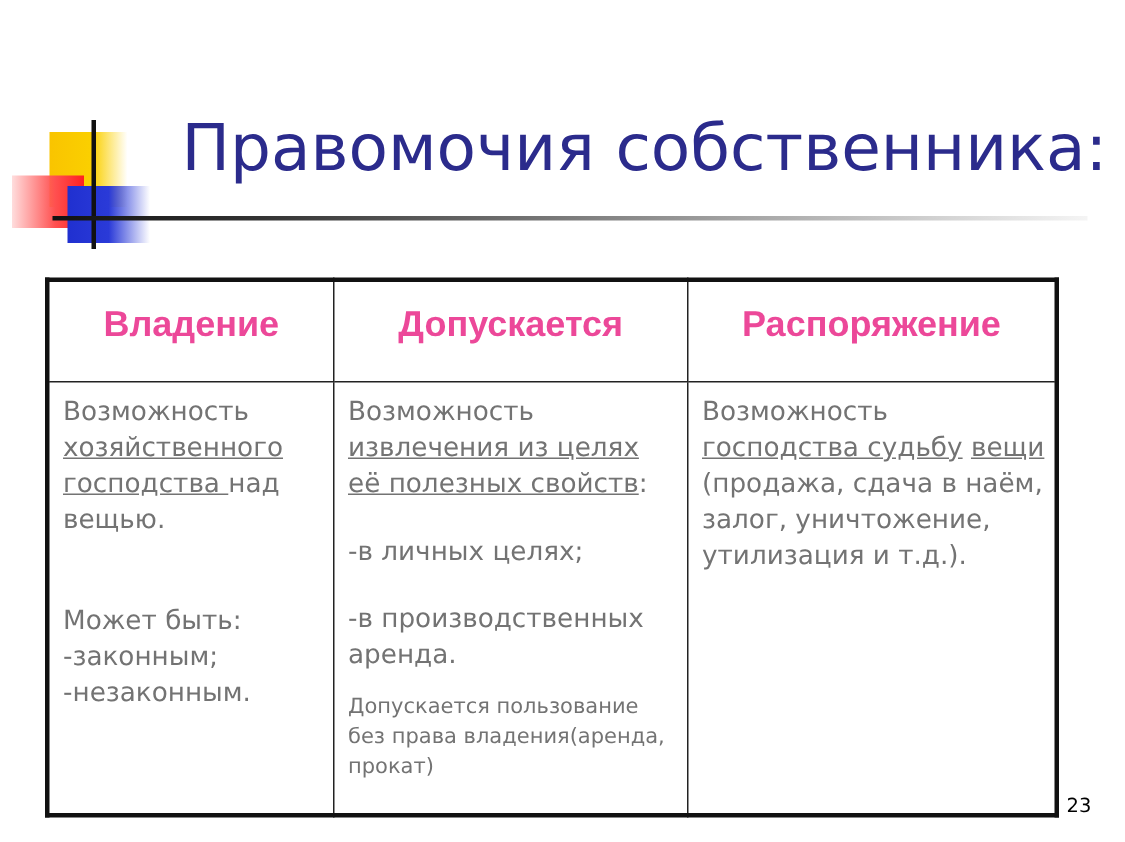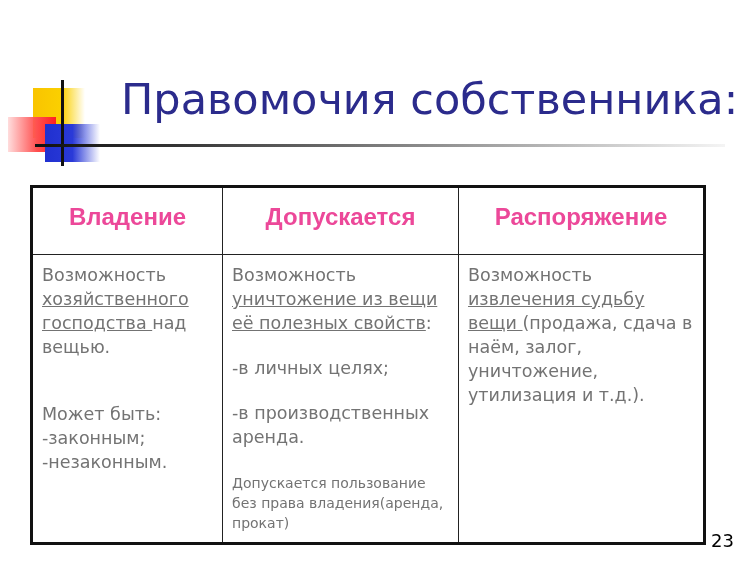--- a/index.html
+++ b/index.html
@@ -32,22 +32,22 @@
     font-size: 24px; color: #ec4899; text-align: center; vertical-align: middle; padding: 0 4px 8px 4px;
   }
   table.rights td {
     vertical-align: top; padding: 8px 6px 6px 9px; font-family: "DejaVu Sans", sans-serif;
     font-size: 17.5px; line-height: 24px; color: #737373;
   }
   .u { text-decoration: underline; }
   .p { margin: 0; }
   .gap-l { margin-top: 43px; }
   .gap-s { margin-top: 21px; }
-  .small { font-size: 14px; line-height: 20px; margin-top: 24px; }
-  .page-num { position: absolute; left: 711px; top: 530px; font-family: "DejaVu Sans", sans-serif; font-size: 18px; color: #000; }
+  .small { font-size: 14px; line-height: 20px; margin-top: 12px; }
+  .page-num { position: absolute; left: 711px; top: 530px; font-family: "DejaVu Sans", sans-serif; font-size: 13px; color: #000; }
 </style>
 </head>
 <body>
 
 <div class="deco">
   <div class="yellow"></div>
   <div class="red"></div>
   <div class="blue"></div>
   <div class="vline"></div>
 </div>
@@ -70,25 +70,25 @@
   </thead>
   <tbody>
     <tr>
       <td>
         <p class="p"><span>Возможность </span><span class="u">хозяйственного</span> <span class="u">господства </span><span>над вещью.</span></p>
         <p class="p gap-l">Может быть:</p>
         <p class="p">-законным;</p>
         <p class="p">-незаконным.</p>
       </td>
       <td>
-        <p class="p"><span>Возможность </span><span class="u">уничтожение из вещи</span> <span class="u">её полезных свойств</span><span>:</span></p>
+        <p class="p"><span>Возможность </span><span class="u">извлечения из целях</span> <span class="u">её полезных свойств</span><span>:</span></p>
         <p class="p gap-s">-в личных целях;</p>
         <p class="p gap-s">-в производственных аренда.</p>
         <p class="p small">Допускается пользование без права владения(аренда, прокат)</p>
       </td>
       <td>
-        <p class="p"><span>Возможность </span><span class="u">извлечения судьбу</span> <span class="u">вещи </span><span>(продажа, сдача в наём, залог, уничтожение, утилизация и т.д.).</span></p>
+        <p class="p"><span>Возможность </span><span class="u">господства судьбу</span> <span class="u">вещи </span><span>(продажа, сдача в наём, залог, уничтожение, утилизация и т.д.).</span></p>
       </td>
     </tr>
   </tbody>
 </table>
 
 <div class="page-num">23</div>
 
 </body></html>

